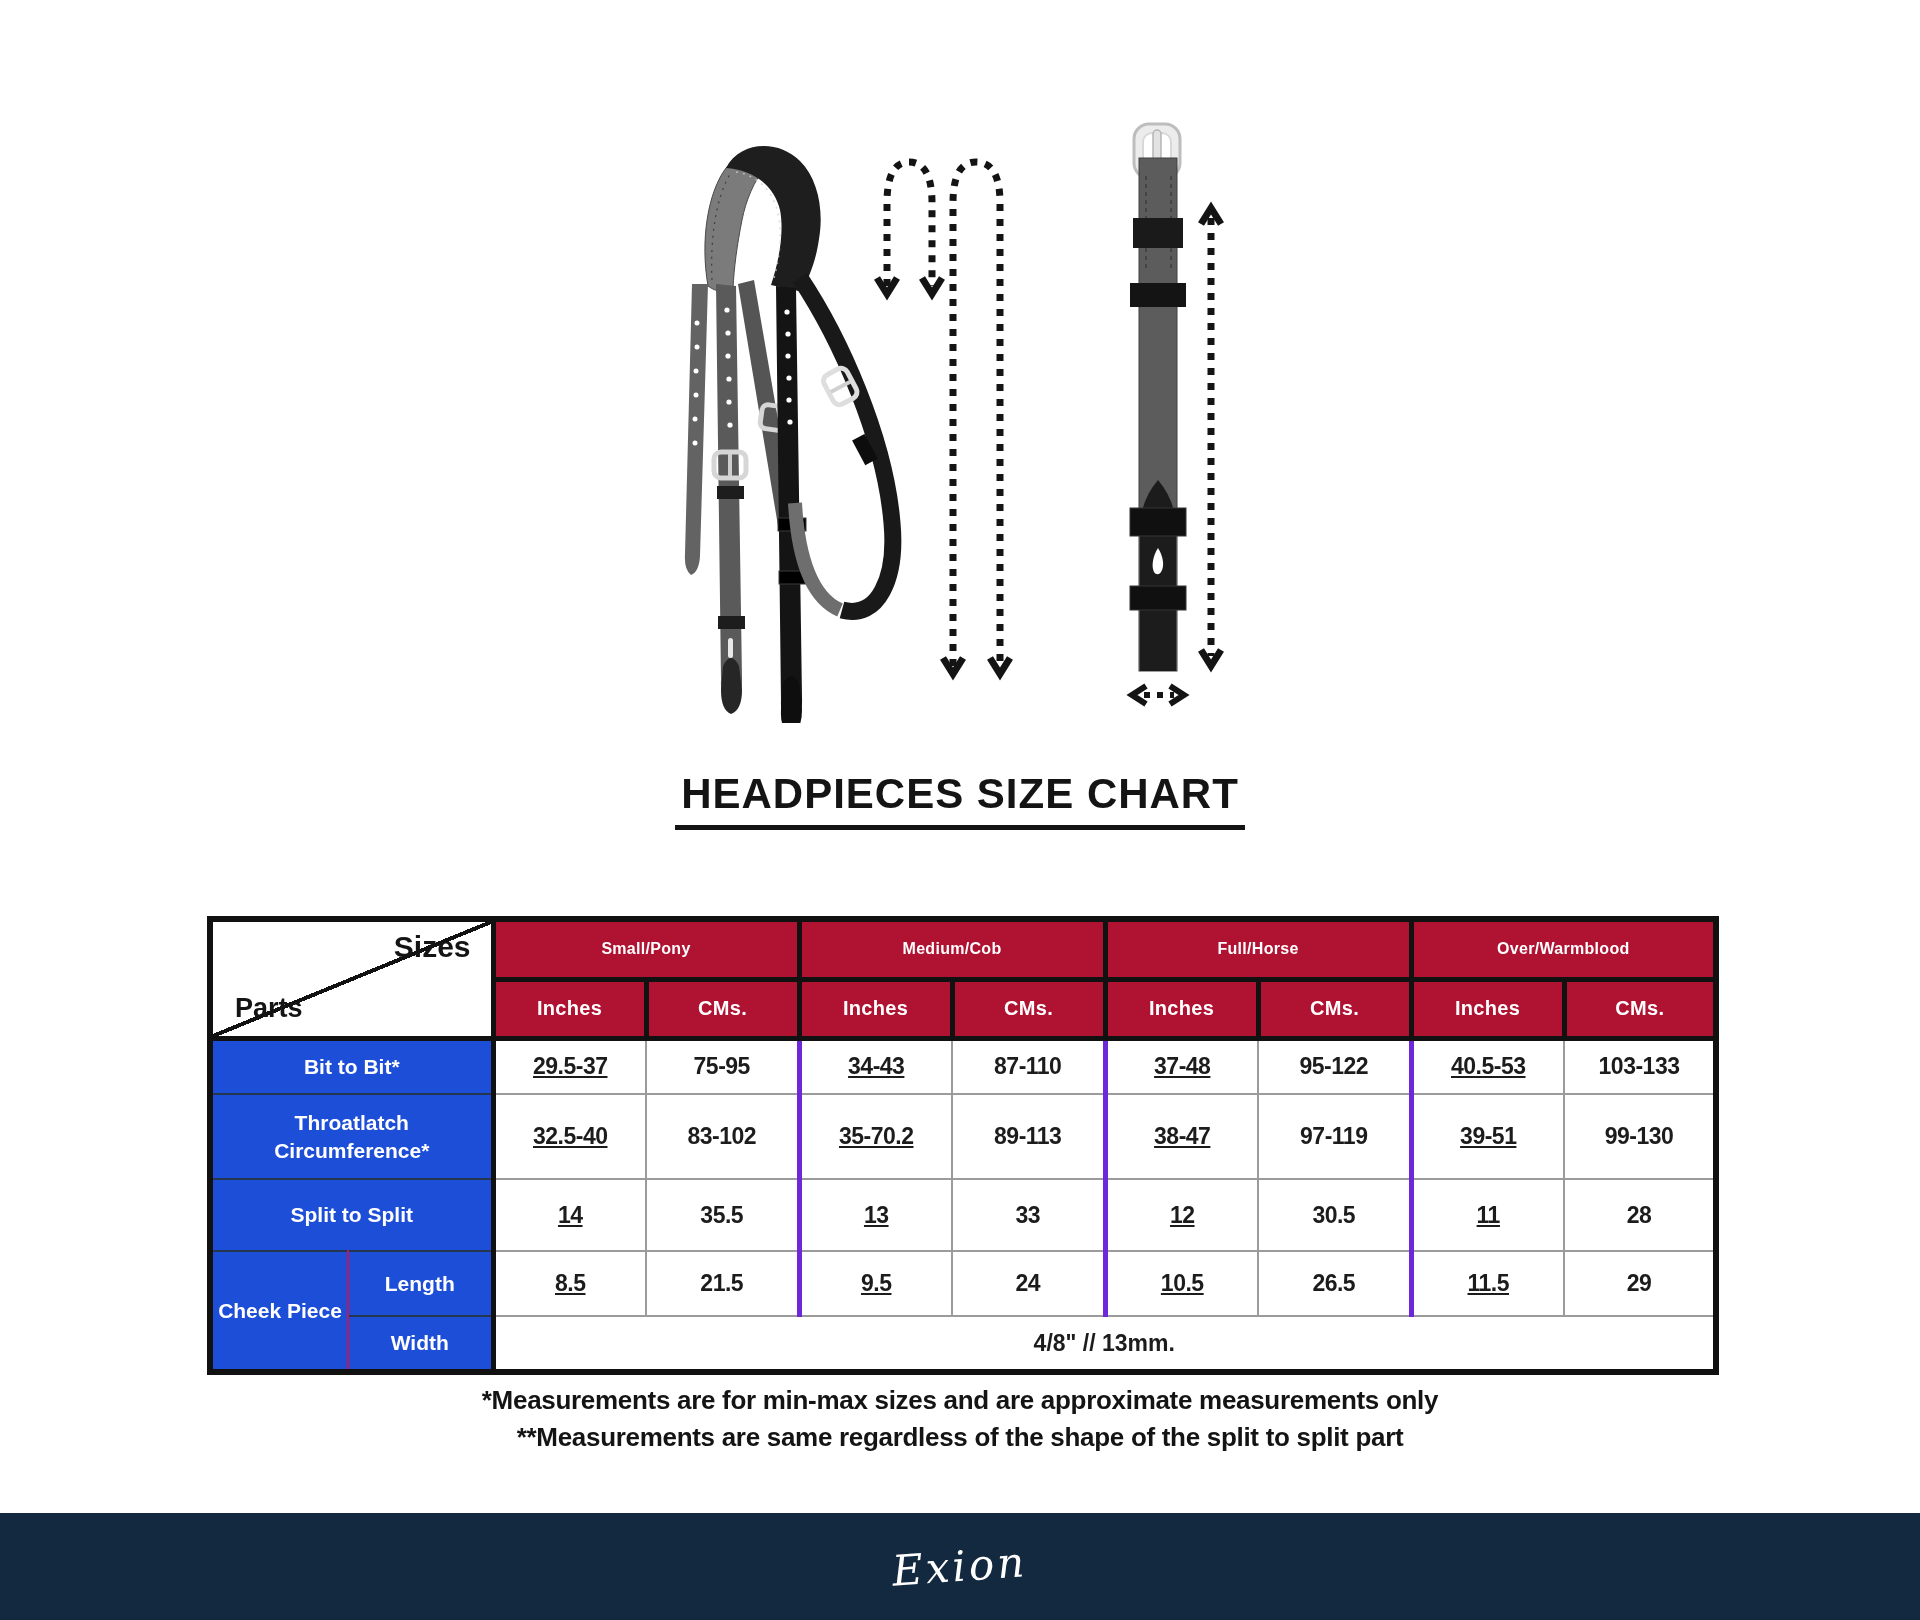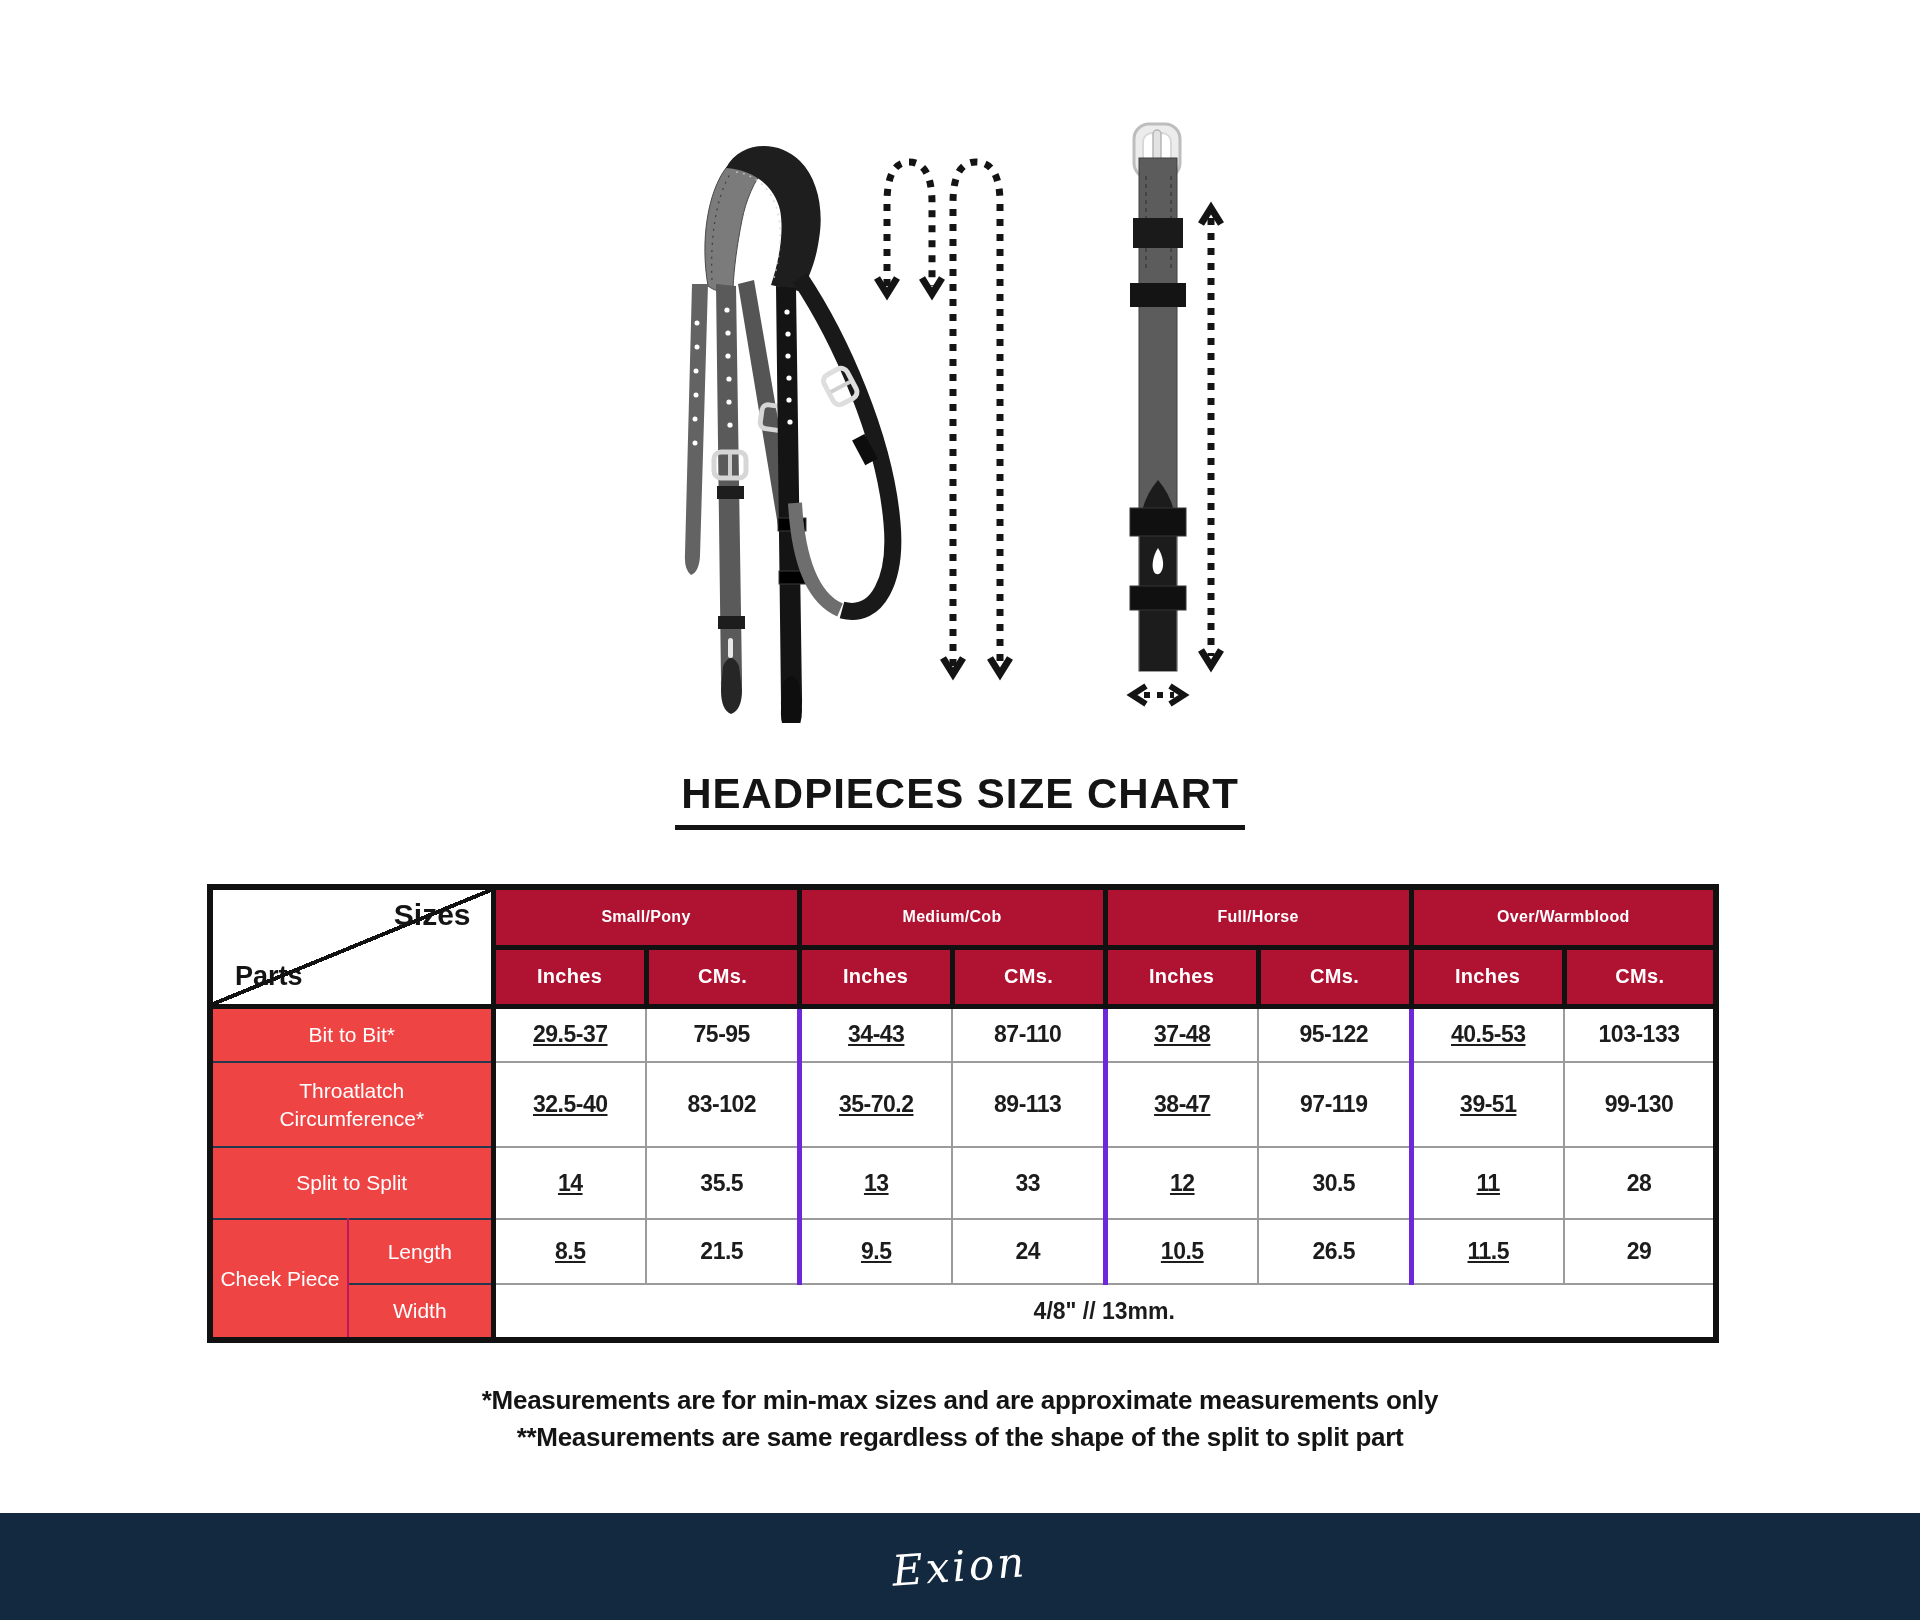--- a/index.html
+++ b/index.html
@@ -10,39 +10,39 @@
   .illustration { position:absolute; left:540px; top:118px; width:700px; height:605px; }
 
   
   .chart-title { position:absolute; top:770px; left:0; width:100%; text-align:center; }
   .chart-title span {
     display:inline-block; font-size:42px; font-weight:700; letter-spacing:1px;
     color:#141414; border-bottom:5px solid #141414; padding:0 6px 7px 6px;
   }
 
   
-  table.size { position:absolute; left:207px; top:884px; width:1506px;
+  table.size { position:absolute; left:207px; top:916px; width:1506px;
     border-collapse:collapse; table-layout:fixed; border:6px solid #111;padding-left:24px; }
   table.size th, table.size td { padding:0; text-align:center; vertical-align:middle; }
 
   tr.r1 { height:60px; } tr.r2 { height:59px; } tr.r3 { height:56px; }
   tr.r4 { height:85px; } tr.r5 { height:72px; } tr.r6 { height:65px; } tr.r7 { height:56px; }
 
   .red   { background:#B01232; color:#fff; font-weight:700; font-size:16px; border:5px solid #111; letter-spacing:.3px; }
   .unit  { font-size:20px; }
 
   .corner { background:#fff; border:5px solid #111; position:relative; }
   .corner .diag { position:absolute; inset:0;
     background:linear-gradient(to bottom right,
       rgba(0,0,0,0) calc(50% - 2px), #111 calc(50% - 2px),
       #111 calc(50% + 2px), rgba(0,0,0,0) calc(50% + 2px)); }
   .corner .sizes-lbl { position:absolute; top:8px; right:20px; font-size:30px; font-weight:800; color:#141414; }
   .corner .parts-lbl { position:absolute; bottom:12px; left:22px; font-size:27px; font-weight:800; color:#141414; }
 
-  .navy { background:#ef4444; color:#fff; font-weight:400; font-size:21px;
+  .navy { background:#1d4ed8; color:#fff; font-weight:700; font-size:21px;
           border-top:2px solid #24374e; border-right:5px solid #111; line-height:1.3; }
   .navy.cheek { border-right:2px solid #be185d;text-align:center; }
 
   .val  { background:#fff; color:#1c1c1c; font-weight:700; font-size:23px; letter-spacing:-.5px;
           border-top:2px solid #9b9b9b; border-left:2px solid #9b9b9b; }
   .val.grp { border-left:5px solid #6d28d9;text-decoration:underline; }
   .wspan { background:#fff; color:#1c1c1c; font-weight:700; font-size:23px;
            border-top:2px solid #9b9b9b; border-left:5px solid #111; }
 
   

